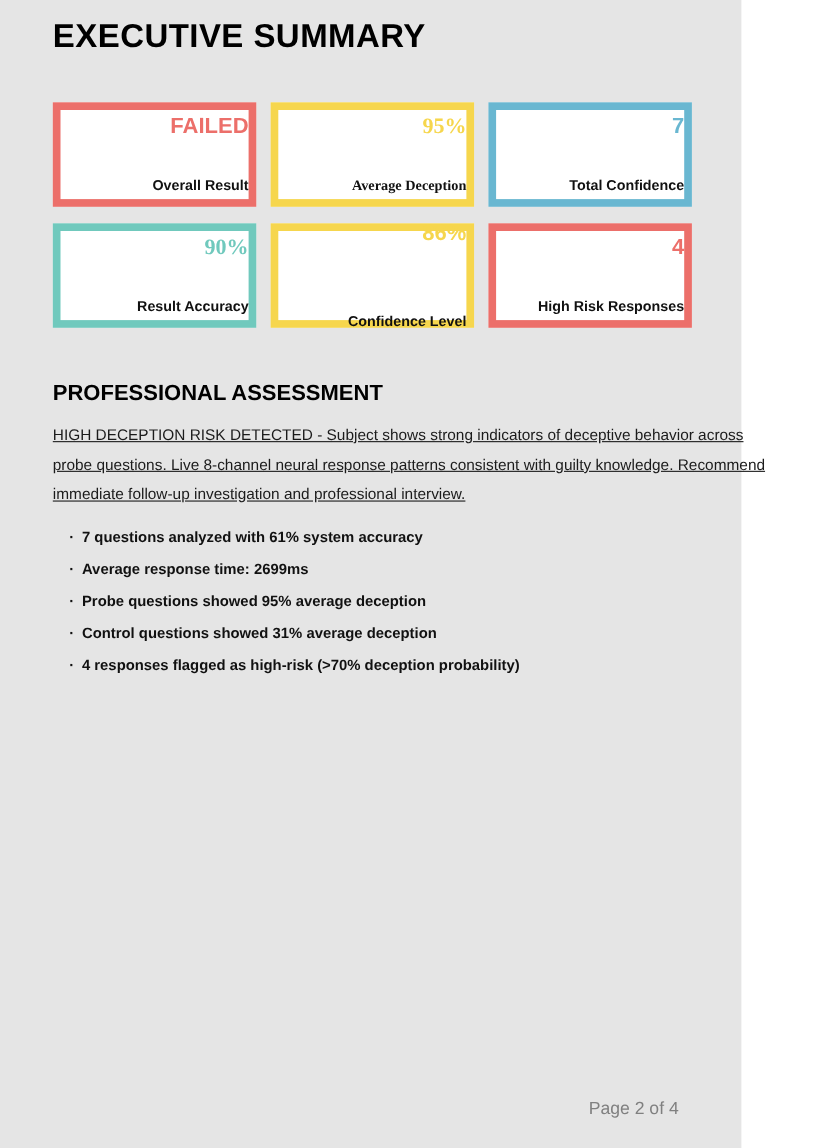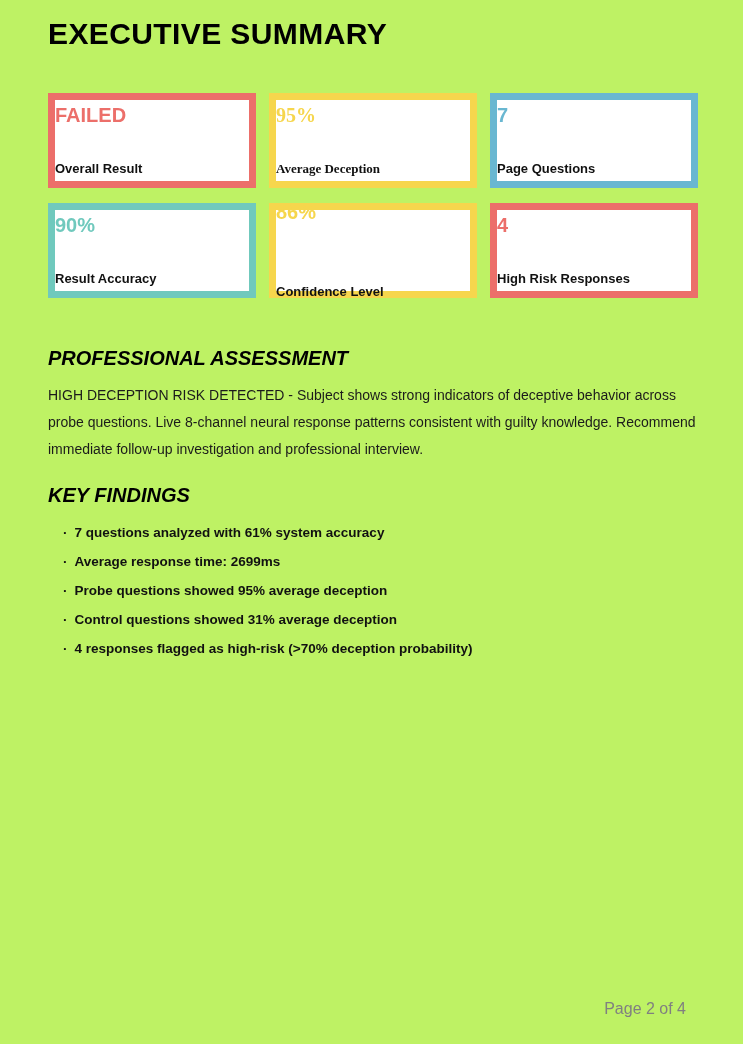--- a/index.html
+++ b/index.html
@@ -7,23 +7,23 @@
   body {
     width: 743px;
     height: 1044px;
     font-family: "Liberation Sans", "DejaVu Sans", sans-serif;
     color: #111111;
     position: relative;
     overflow: hidden;
   }
   .page {
     position: relative;
-    width: 743px;
+    width: 674px;
     height: 1044px;
-    background: #bef264;
+    background: #e5e5e5;
   }
   .content {
     position: absolute;
     left: 48px;
     right: 45px;
     top: 0;
   }
   .doc-title {
     margin-top: 17px;
     font-size: 30px;
@@ -38,51 +38,51 @@
     grid-template-columns: 1fr 1fr 1fr;
     column-gap: 13px;
     row-gap: 15px;
   }
   .metric-card {
     height: 95px;
     background: #ffffff;
     border: 7px solid #cccccc; 
     display: flex;
     flex-direction: column;
-    align-items: flex-start;
+    align-items: flex-end;
     justify-content: center;
     gap: 10px;
   }
   .metric-value {
     font-size: 20px;
     font-weight: 700;
     line-height: 1;
   }
   .metric-label {
     font-size: 13px;
     font-weight: 700;
     color: #111111;
     line-height: 1;
     margin-top: 27px;
   }
   .section-heading {
     font-size: 20px;
     font-weight: 700;
     color: #000000;
     line-height: 23px;
-    font-style: italic;
   }
   .assessment-heading { margin-top: 49px; }
   .assessment-body {
     margin-top: 12px;
     width: 650px;
     font-size: 14px;
     font-weight: 400;
     line-height: 27px;
     color: #1b1b1b;
+    text-decoration: underline;
   }
   .findings-heading { margin-top: 21px; }
   .findings-list {
     margin-top: 19px;
     list-style: none;
     padding-left: 15px;
   }
   .finding-item {
     font-size: 13.5px;
     font-weight: 700;
@@ -116,40 +116,39 @@
       <div class="metric-card" style="border-color: rgb(236, 111, 106);">
         <div class="metric-value" style="color: rgb(236, 111, 106);">FAILED</div>
         <div class="metric-label">Overall Result</div>
       </div>
       <div class="metric-card" style="border-color: rgb(246, 214, 77); font-family: Liberation Serif, serif;">
         <div class="metric-value" style="color: rgb(246, 214, 77);">95%</div>
         <div class="metric-label">Average Deception</div>
       </div>
       <div class="metric-card" style="border-color: rgb(105, 183, 209);">
         <div class="metric-value" style="color: rgb(105, 183, 209);">7</div>
-        <div class="metric-label">Page Questions</div>
+        <div class="metric-label">Total Confidence</div>
       </div>
       <div class="metric-card" style="border-color: rgb(112, 201, 189);">
-        <div class="metric-value" style="color: rgb(112, 201, 189);">90%</div>
+        <div class="metric-value" style="color: rgb(112, 201, 189); font-family: Liberation Serif, serif;">90%</div>
         <div class="metric-label">Result Accuracy</div>
       </div>
       <div class="metric-card" style="border-color: rgb(246, 214, 77); gap: 36px;">
         <div class="metric-value" style="color: rgb(246, 214, 77);">86%</div>
         <div class="metric-label">Confidence Level</div>
       </div>
       <div class="metric-card" style="border-color: rgb(236, 111, 106);">
         <div class="metric-value" style="color: rgb(236, 111, 106);">4</div>
         <div class="metric-label">High Risk Responses</div>
       </div>
     </div>
 
     <h2 class="section-heading assessment-heading">PROFESSIONAL ASSESSMENT</h2>
     <p class="assessment-body">HIGH DECEPTION RISK DETECTED - Subject shows strong indicators of deceptive behavior across probe questions. Live 8-channel neural response patterns consistent with guilty knowledge. Recommend immediate follow-up investigation and professional interview.</p>
 
-    <h2 class="section-heading findings-heading">KEY FINDINGS</h2>
     <ul class="findings-list">
       <li class="finding-item">
         <span class="bullet-dot">·</span>
         <span>7 questions analyzed with 61% system accuracy</span>
       </li>
       <li class="finding-item">
         <span class="bullet-dot">·</span>
         <span>Average response time: 2699ms</span>
       </li>
       <li class="finding-item">

